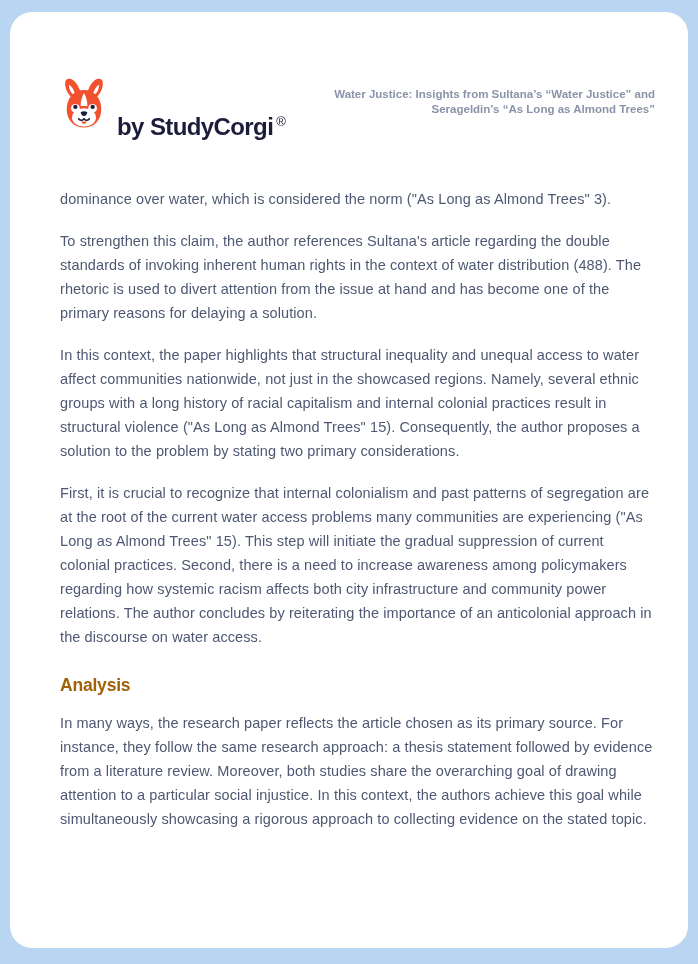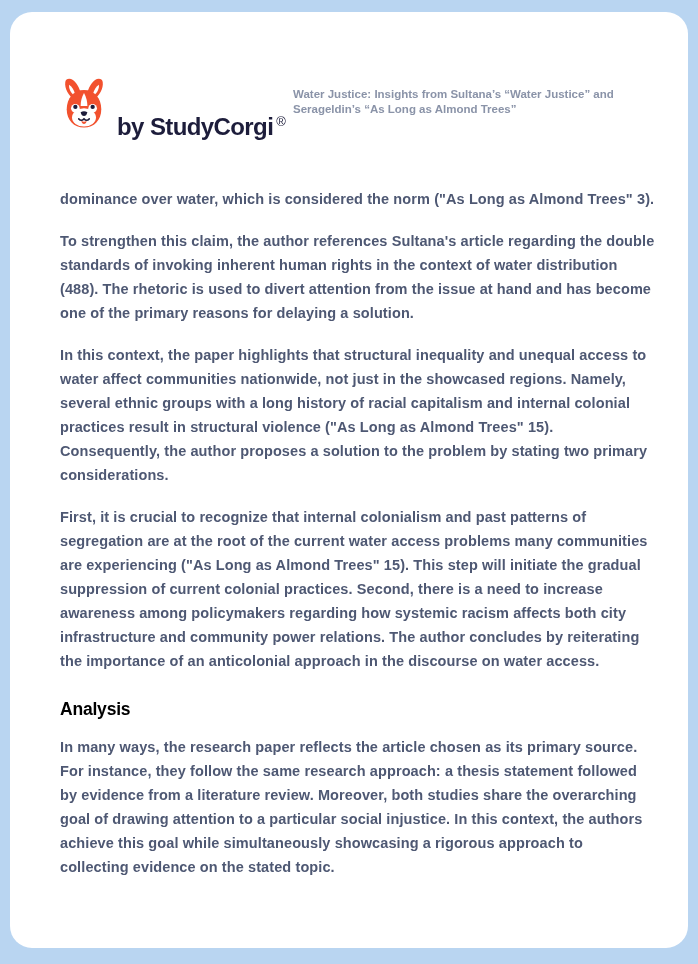--- a/index.html
+++ b/index.html
@@ -54,21 +54,21 @@
   }
   .brand-reg {
     font-size: 13px;
     font-weight: normal;
     color: #1d1d3b;
     vertical-align: super;
     margin-left: 3px;
   }
   .header-right {
     width: 362px;
-    text-align: left;
+    text-align: right;
   }
   .doc-title {
     font-size: 11.5px;
     font-weight: bold;
     color: #8a93a8;
     line-height: 15px;
     margin: 0 0 4px 0;
   }
   .source-url {
     font-size: 11.5px;
@@ -78,29 +78,28 @@
     display: block;
     overflow-wrap: break-word;
   }
   
   .content p {
     font-size: 14.5px;
     line-height: 24px;
     color: #4e5873;
     margin: 0 0 18px 0;
     letter-spacing: 0.1px;
-    font-weight: bold;
   }
   .content p:last-child {
     margin-bottom: 0;
   }
   .content h2 {
     font-size: 17.5px;
     font-weight: bold;
-    color: #000000;
+    color: #a16207;
     margin: 26px 0 15px 0;
     letter-spacing: -0.2px;
   }
 </style>
 </head>
 <body>
 
 <div class="card">
 
   <div class="header">

